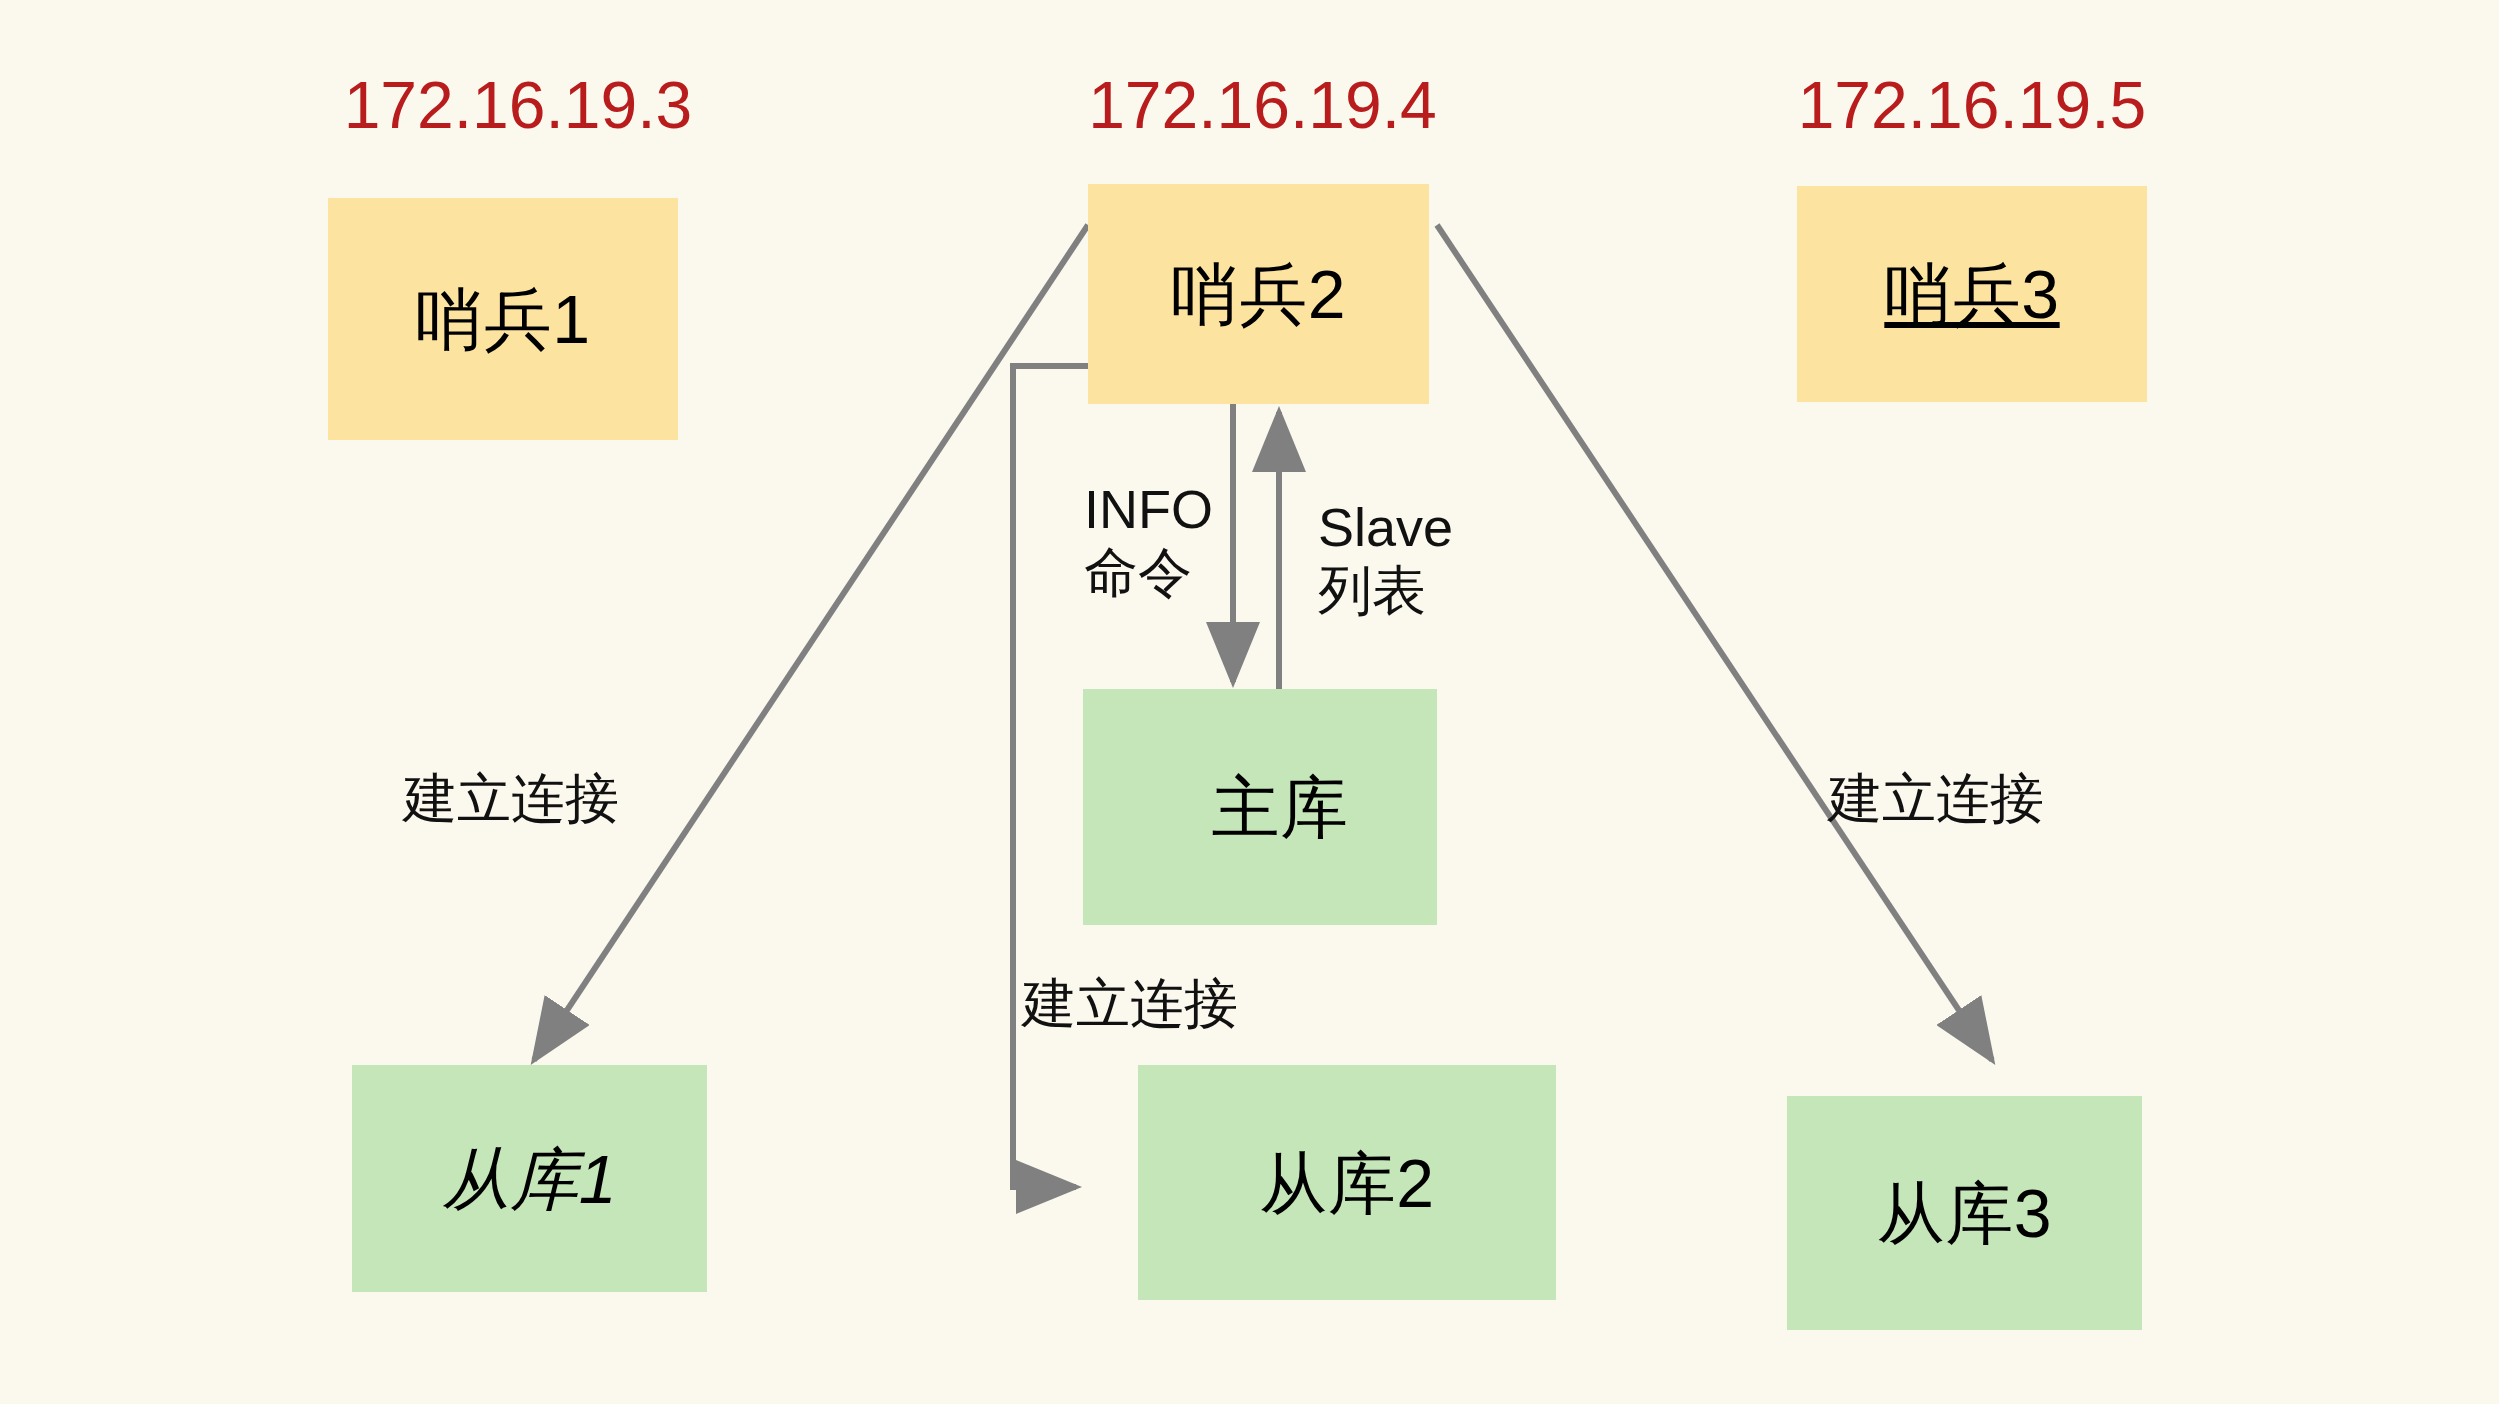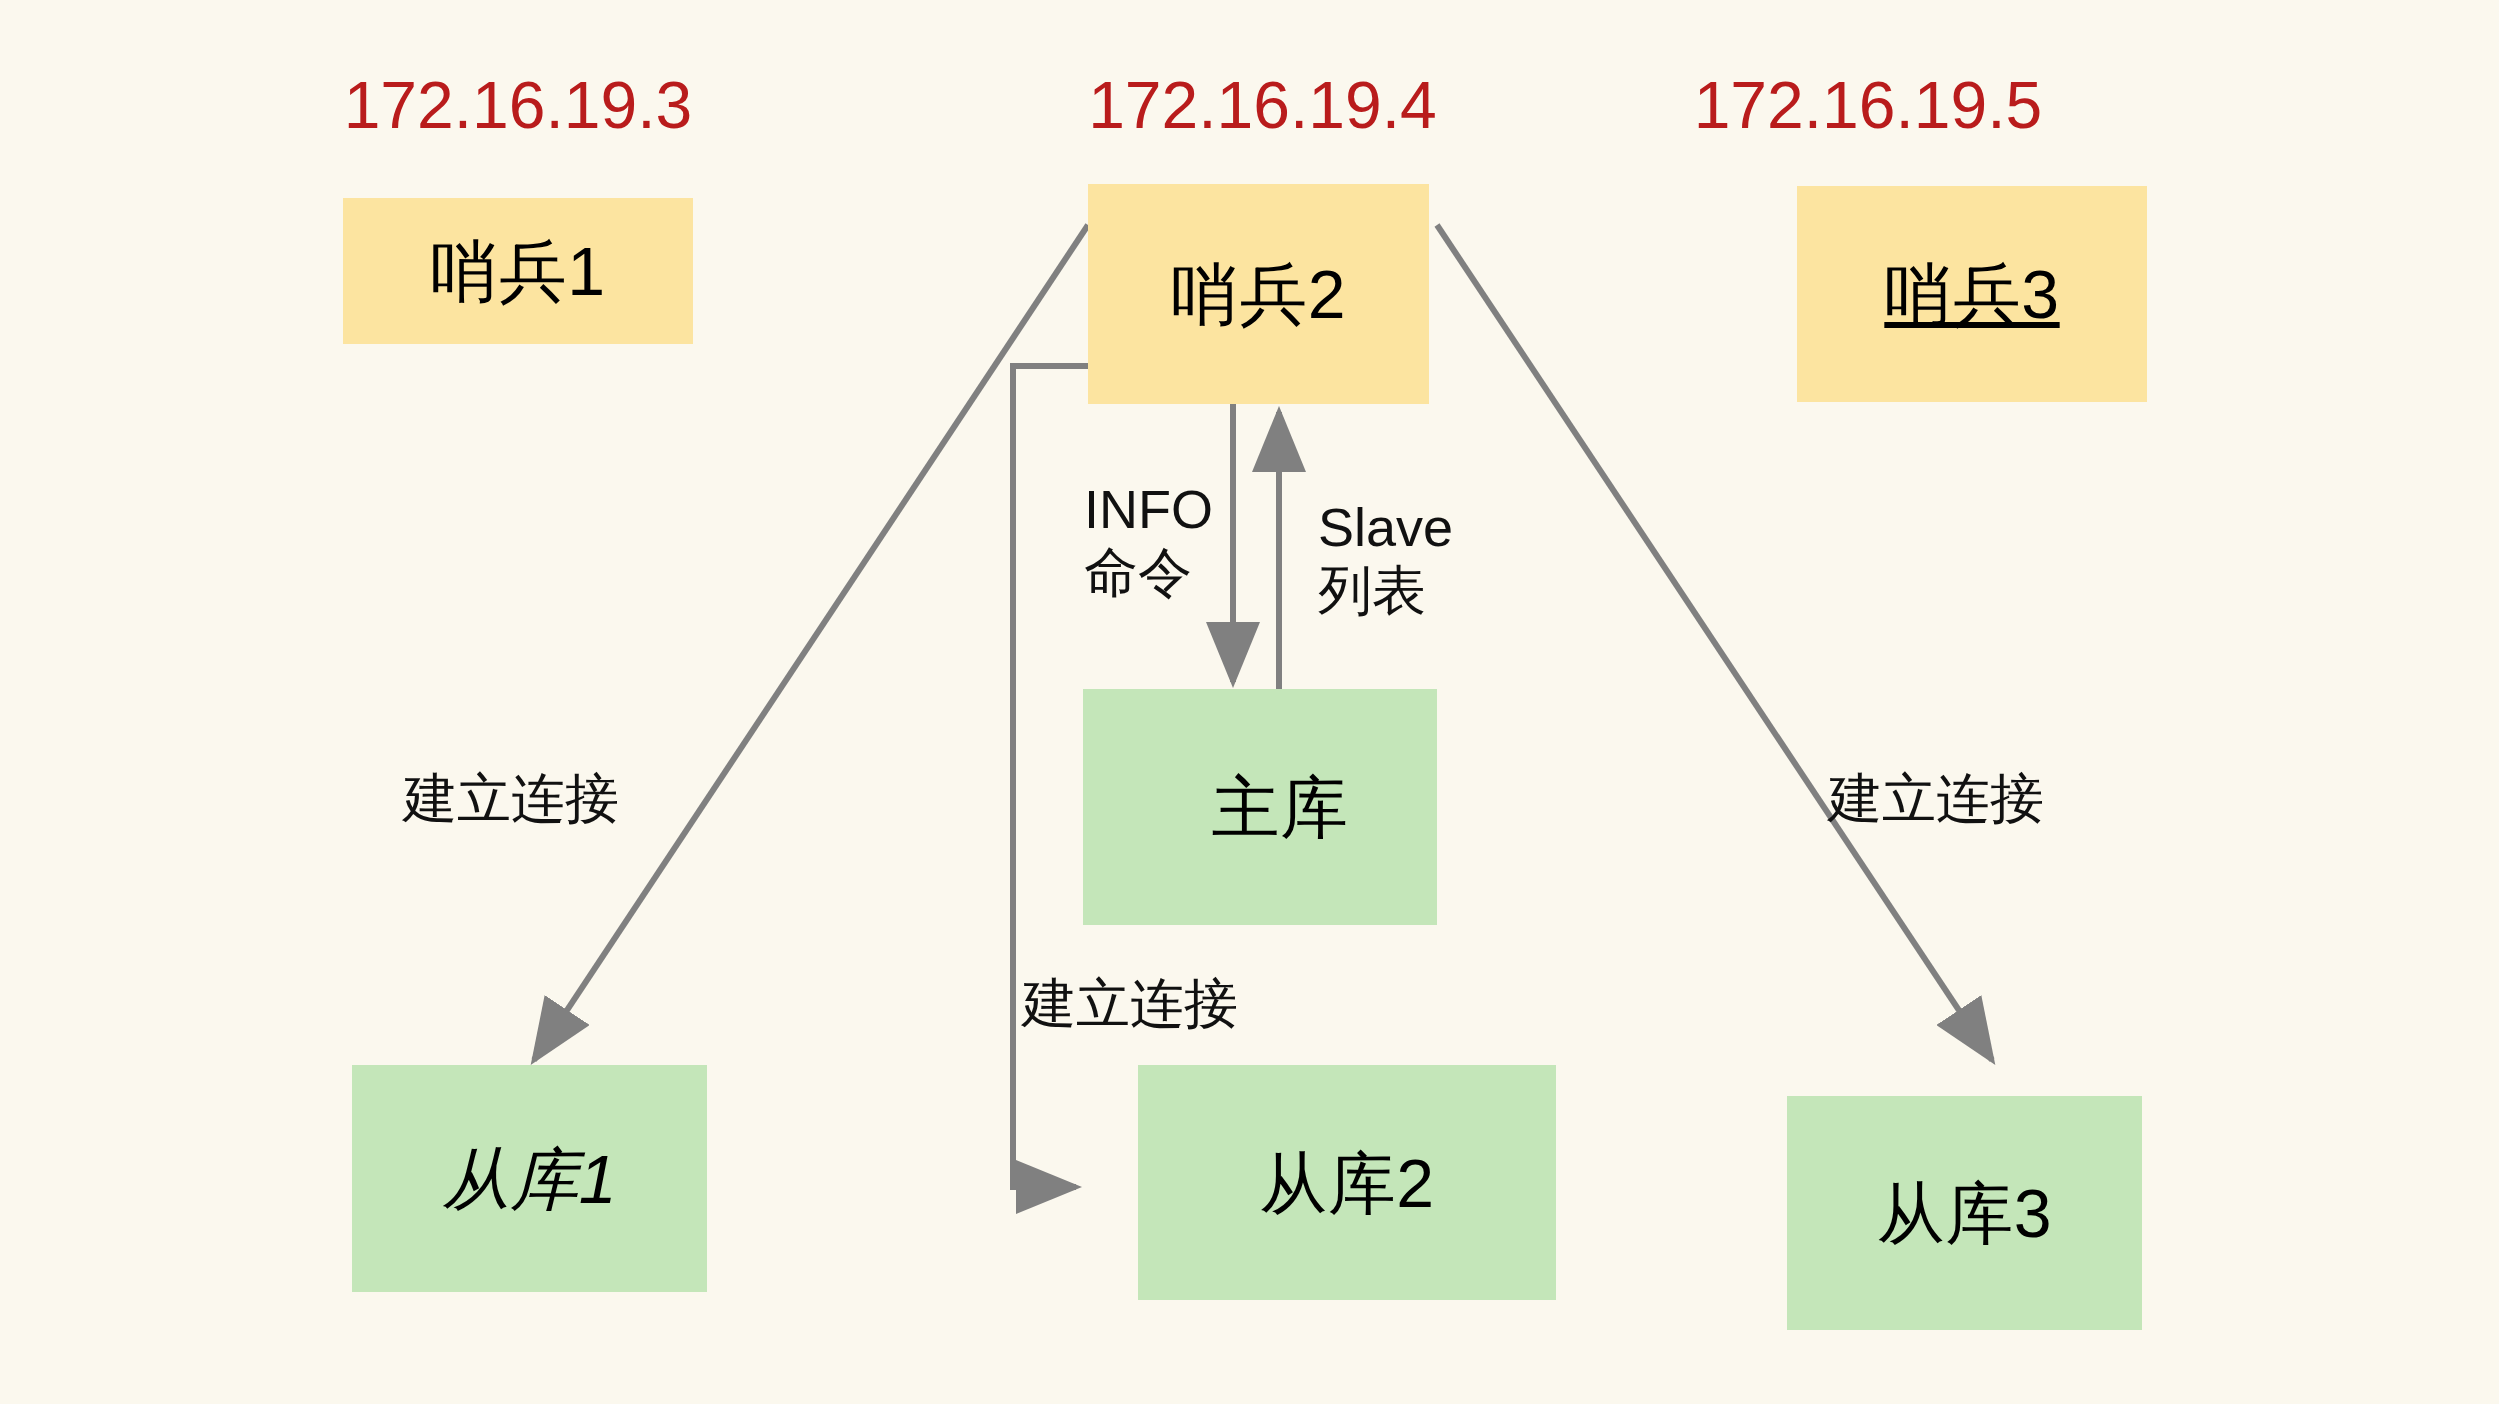--- a/index.html
+++ b/index.html
@@ -79,23 +79,23 @@
 
     <path d="M1233,404 L1233,682" fill="none" stroke="#808080" stroke-width="6" marker-end="url(#arrow)"></path>
 
     <path d="M1279,690 L1279,412" fill="none" stroke="#808080" stroke-width="6" marker-end="url(#arrow)"></path>
 
     <path d="M1088,366 L1013,366 L1013,1187 L1076,1187" fill="none" stroke="#808080" stroke-width="6" marker-end="url(#arrow)"></path>
   </svg>
 
   <div class="ip-label" style="left:343px; top:72px; width:350px;">172.16.19.3</div>
   <div class="ip-label" style="left:1088px; top:72px; width:349px;">172.16.19.4</div>
-  <div class="ip-label" style="left:1693px; top:72px; width:350px;">172.16.19.5</div>
+  <div class="ip-label" style="left:1797px; top:72px; width:350px;">172.16.19.5</div>
 
-  <div class="node sentinel" style="left:343px; top:198px; width:350px; height:146px;">
+  <div class="node sentinel" style="left:328px; top:198px; width:350px; height:242px;">
     <span>哨兵1</span>
   </div>
 
   <div class="node sentinel" style="left:1088px; top:184px; width:341px; height:220px;">
     <span>哨兵2</span>
   </div>
 
   <div class="node sentinel" style="left:1797px; top:186px; width:350px; height:216px;text-decoration:underline;">
     <span>哨兵3</span>
   </div>

